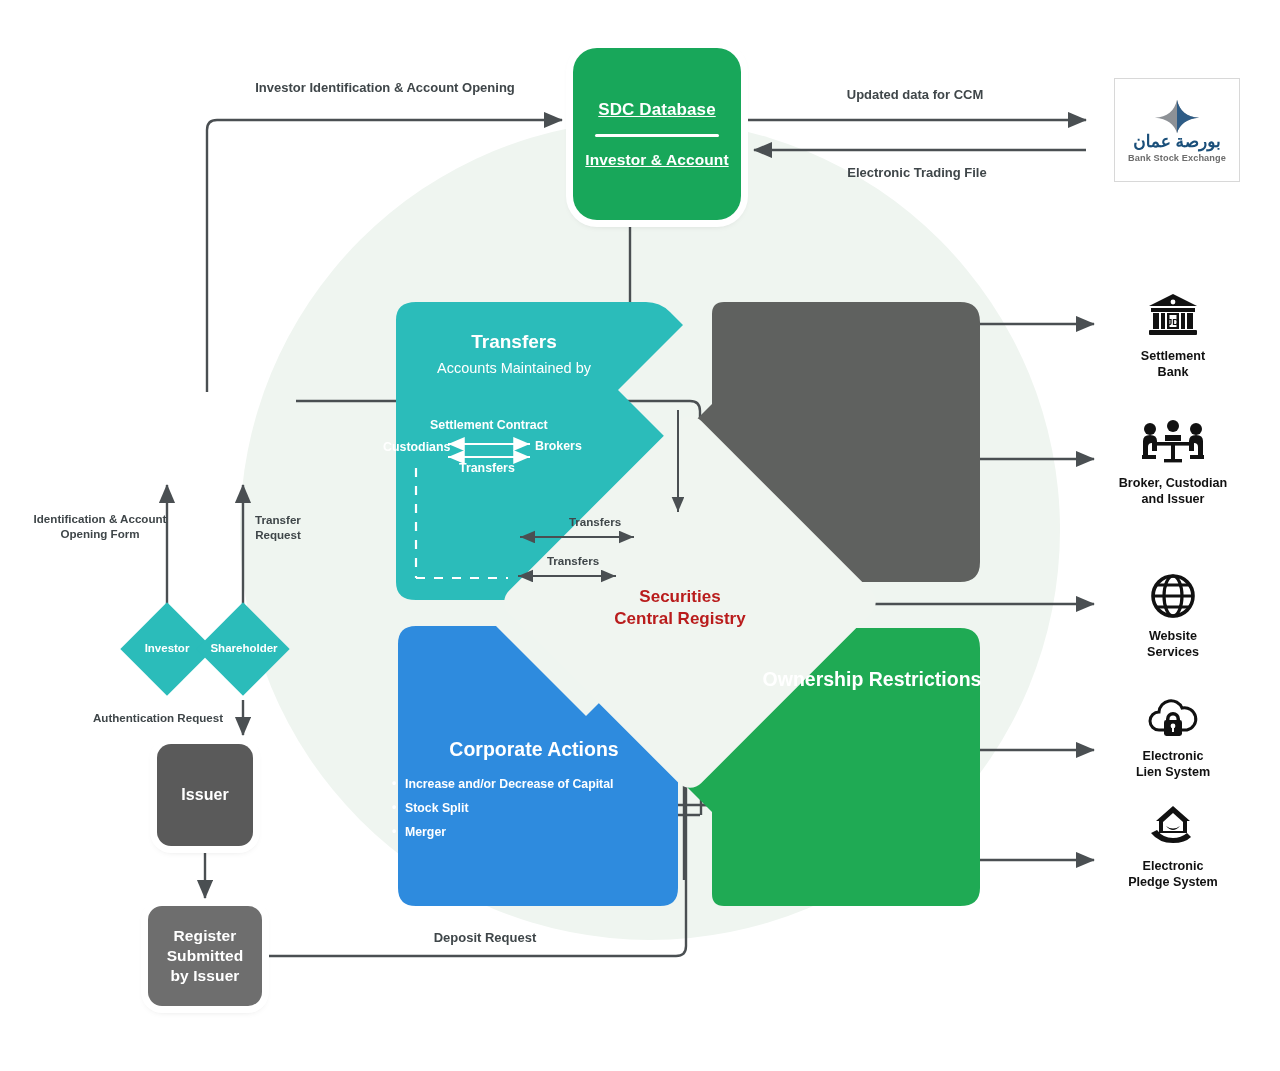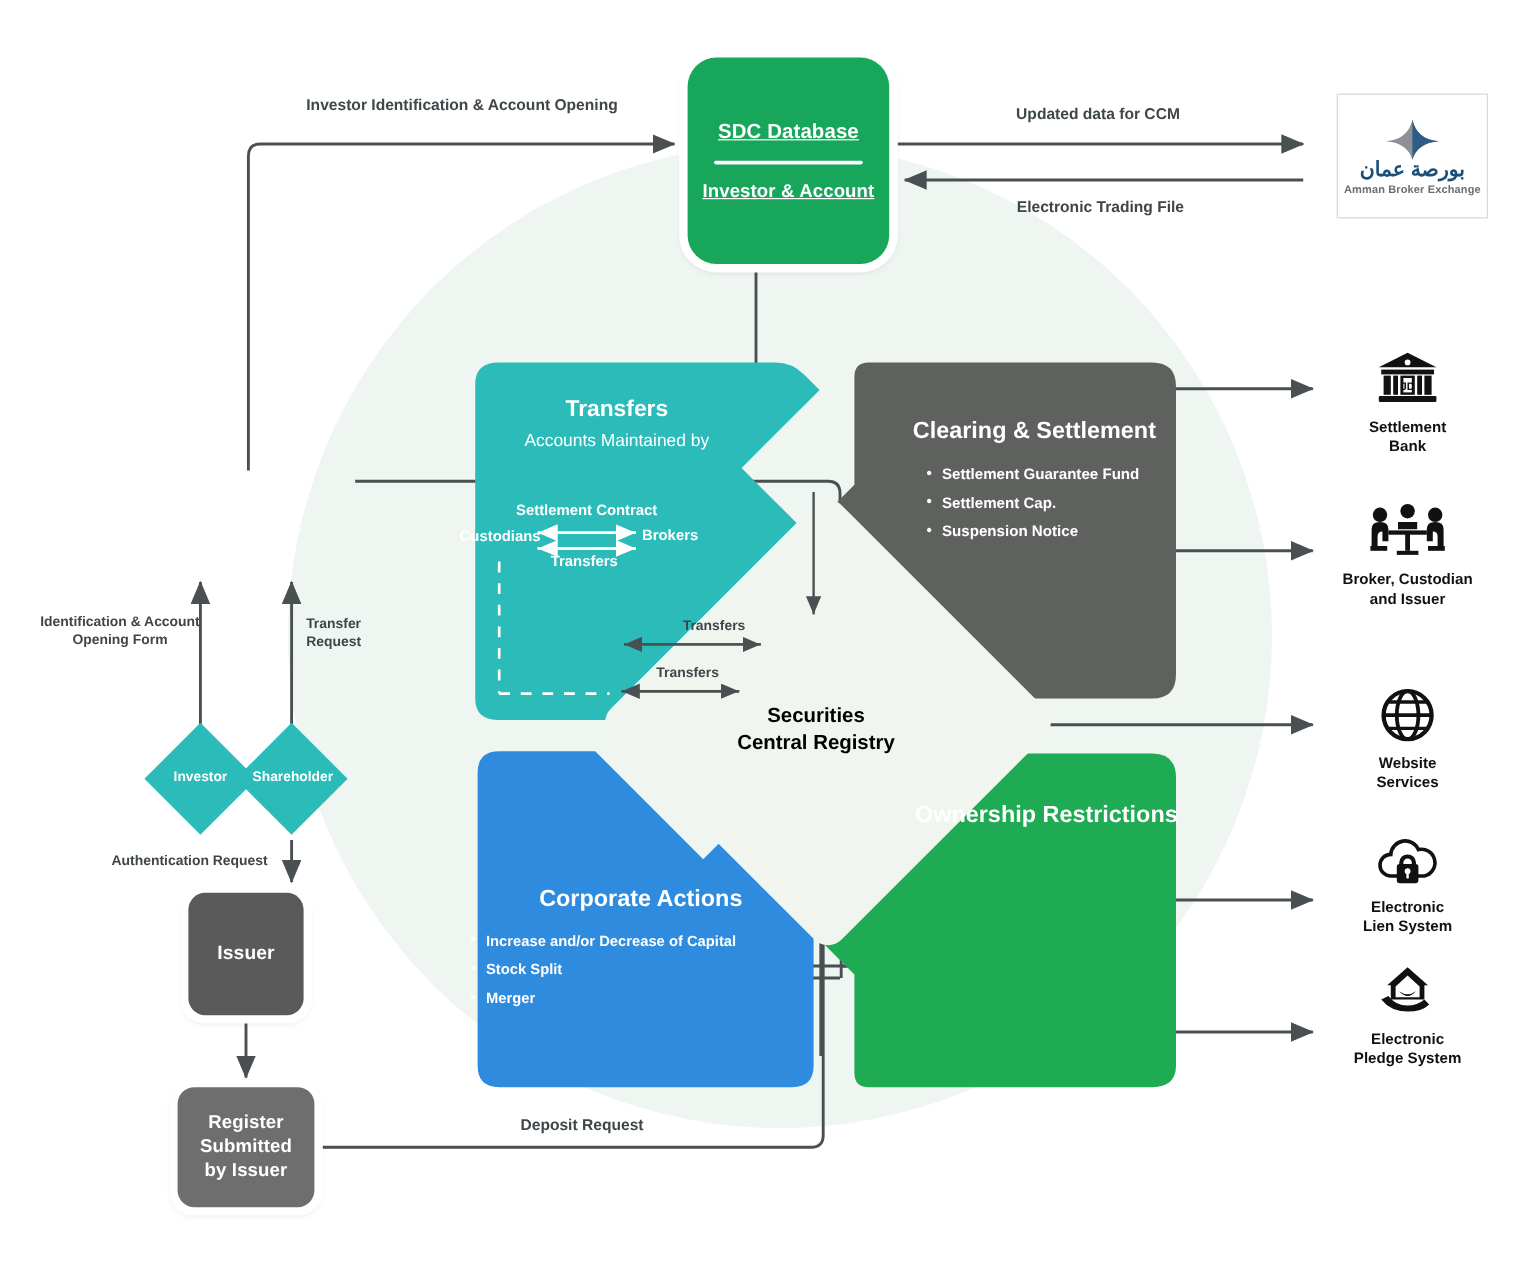--- a/index.html
+++ b/index.html
@@ -109,21 +109,21 @@
   #corporate-list li{font-size:12.3px;font-weight:bold;color:#fff;margin-bottom:10px;position:relative;padding-left:13px;}
   #corporate-list li:before{content:"•";position:absolute;left:0;top:-1px;}
 
   #ownership-block{left:722px;top:668px;width:300px;}
   #ownership-title{font-size:19.5px;font-weight:bold;color:#fff;text-align:center;}
   .own-item{position:absolute;font-size:12.6px;font-weight:bold;color:#fff;padding-left:13px;}
   .own-item:before{content:"•";position:absolute;left:0;top:-1px;}
 
   #registry-label{
     left:570px;top:586px;width:220px;text-align:center;
-    font-size:17px;font-weight:bold;color:#000000;line-height:1.28;z-index:22;
+    font-size:17px;font-weight:bold;color:#b91c1c;line-height:1.28;z-index:22;
   }
 
   
   .teal-tx{position:absolute;color:#ffffff;font-weight:bold;font-size:12.4px;z-index:22;}
   #tx-settlement-contract{left:430px;top:418px;}
   #tx-custodians{left:383px;top:440px;}
   #tx-brokers{left:535px;top:439px;}
   #tx-transfers-mid{left:459px;top:461px;}
 
   
@@ -275,28 +275,20 @@
   <div class="abs quad-text" id="transfers-block">
     <div id="transfers-title">Transfers</div>
     <div id="transfers-sub">Accounts Maintained by</div>
   </div>
 
   <div class="teal-tx" id="tx-settlement-contract">Settlement Contract</div>
   <div class="teal-tx" id="tx-custodians">Custodians</div>
   <div class="teal-tx" id="tx-brokers">Brokers</div>
   <div class="teal-tx" id="tx-transfers-mid">Transfers</div>
 
-  <div class="abs quad-text" id="clearing-block">
-    <div id="clearing-title">Clearing &amp; Settlement</div>
-    <ul id="clearing-list">
-      <li>Settlement Guarantee Fund</li>
-      <li>Settlement Cap.</li>
-      <li>Suspension Notice</li>
-    </ul>
-  </div>
 
   <div class="abs quad-text" id="corporate-block">
     <div id="corporate-title">Corporate Actions</div>
     <ul id="corporate-list">
       <li>Increase and/or  Decrease of Capital</li>
       <li>Stock Split</li>
       <li>Merger</li>
     </ul>
   </div>
 
@@ -339,21 +331,21 @@
   <div class="diamond" id="diamond-shareholder"></div>
   <div class="diamond-label" id="label-investor">Investor</div>
   <div class="diamond-label" id="label-shareholder">Shareholder</div>
 
   <div class="abs" id="ase-logo">
     <svg id="ase-star" viewBox="0 0 60 44">
       <path d="M30,2 C33,16 42,23 57,24 C42,25 33,32 30,43 C27,32 18,25 3,24 C18,23 27,16 30,2 Z" fill="#8d9196"></path>
       <path d="M30,2 C33,16 42,23 57,24 C42,25 33,32 30,43 Z" fill="#2e5c86"></path>
     </svg>
     <div id="ase-ar">بورصة عمان</div>
-    <div id="ase-en">Amman Broker Exchange</div>
+    <div id="ase-en">Bank Stock Exchange</div>
   </div>
 
   <div class="right-item" id="ri-settlement-bank">
     <div class="ico">
       <svg width="52" height="48" viewBox="0 0 52 48">
         <path d="M26,2 L50,14 L2,14 Z" fill="#111"></path>
         <circle cx="26" cy="10" r="2.4" fill="#fff"></circle>
         <rect x="4" y="16" width="44" height="4" fill="#111"></rect>
         <rect x="6" y="21" width="6" height="16" fill="#111"></rect>
         <rect x="14" y="21" width="4" height="16" fill="#111"></rect>

